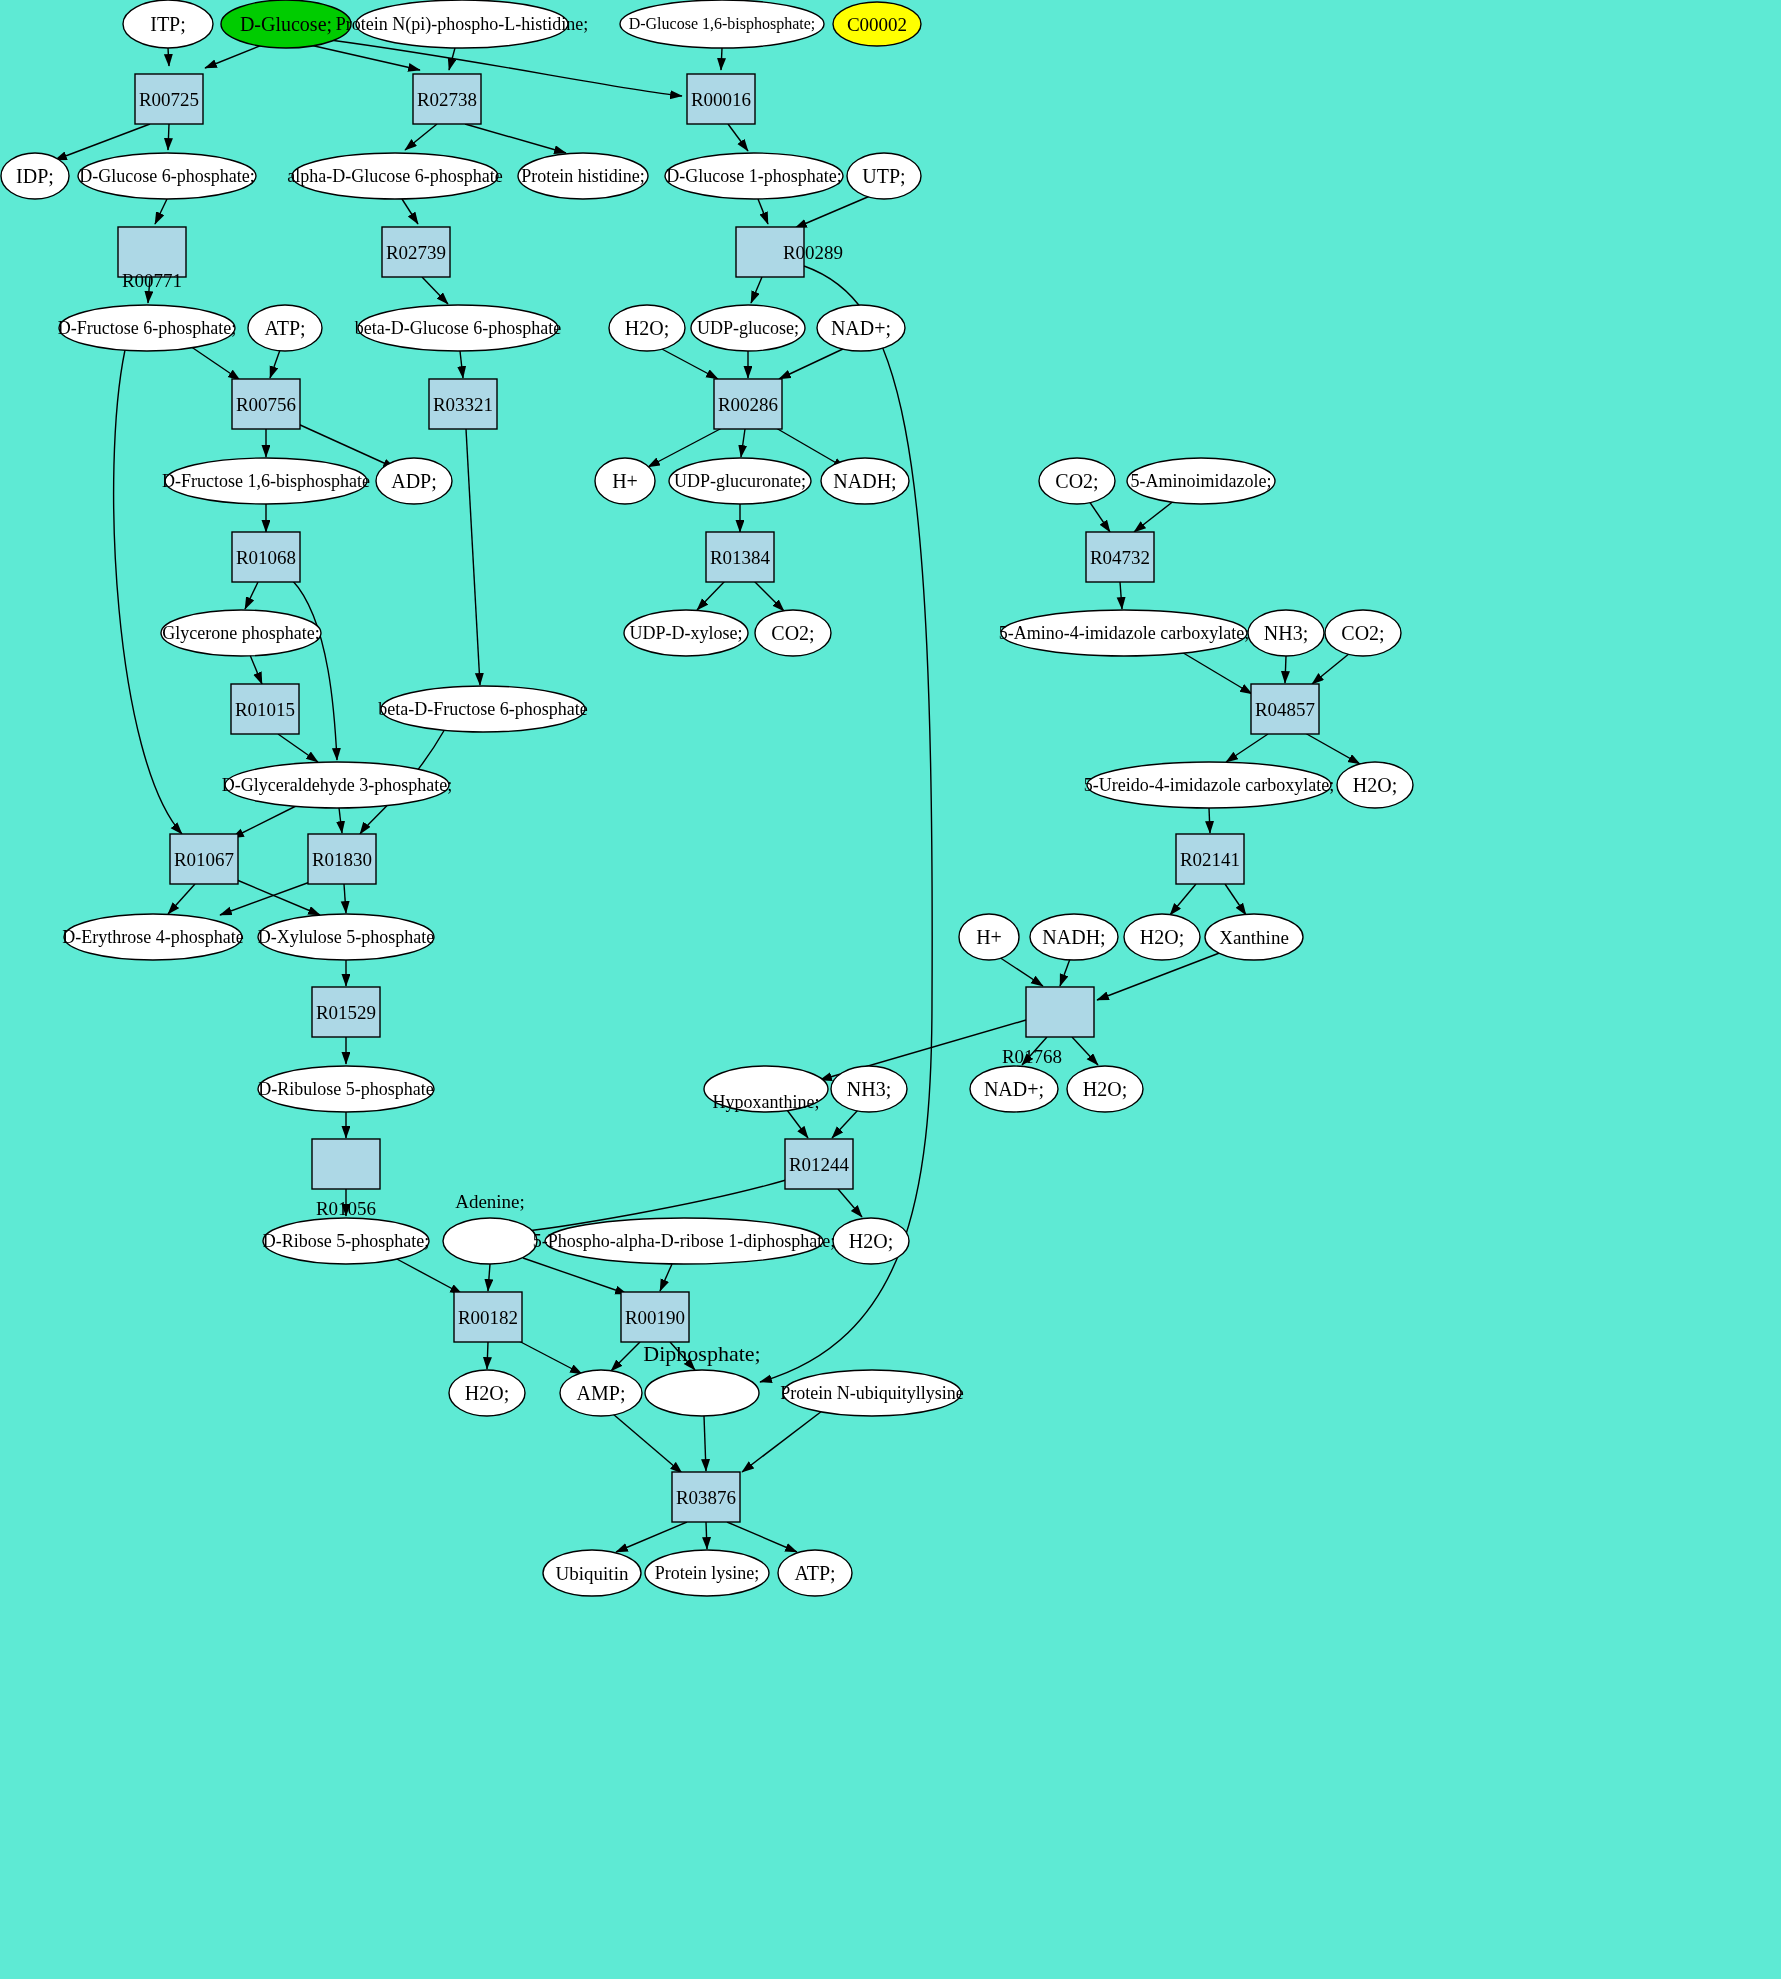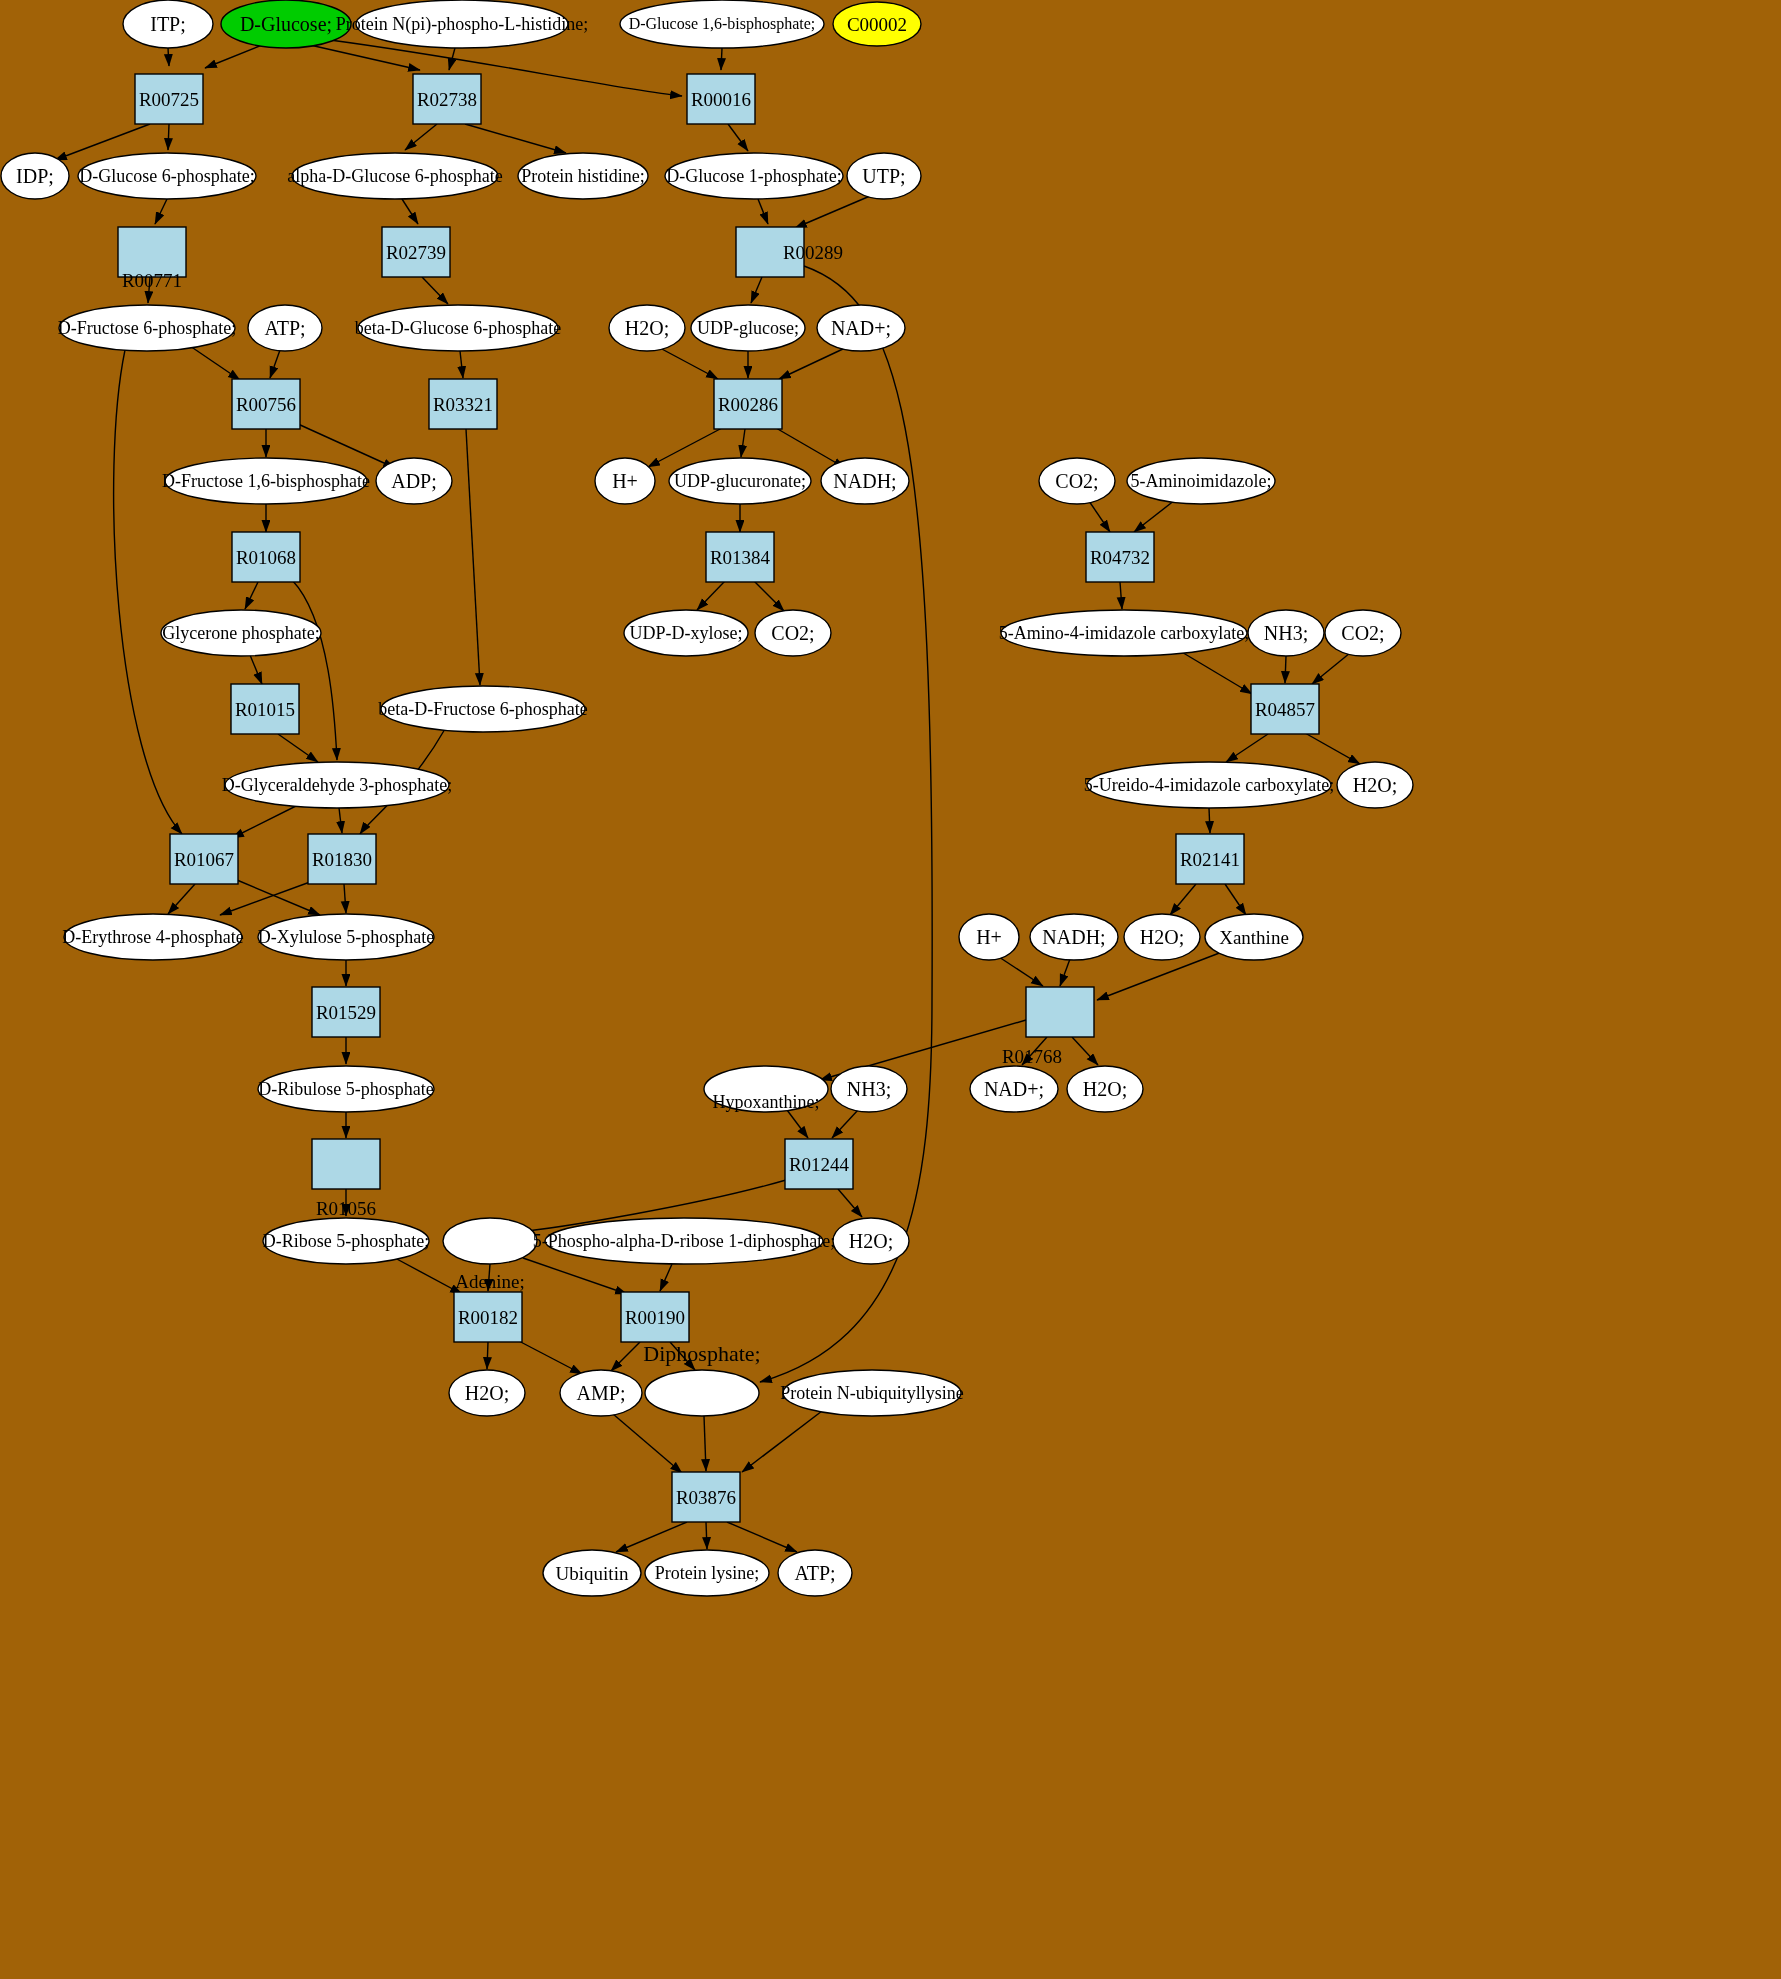--- a/index.html
+++ b/index.html
@@ -1,17 +1,17 @@
 <!DOCTYPE html>
 <html><head>
 <meta charset="utf-8">
 <style>
   html,body{margin:0;padding:0;background:#fff;}
   body{font-family:"Liberation Serif", serif;}
-  #canvas{position:relative;width:1781px;height:1979px;background:#a16207;}
+  #canvas{position:relative;width:1781px;height:1979px;background:#5eead4;}
   svg{position:absolute;left:0;top:0;width:1781px;height:1979px;overflow:visible;}
   .node-label{
     position:absolute;
     display:flex;align-items:center;justify-content:center;
     text-align:center;
     font-family:"Liberation Serif", serif;
     color:#000;
     pointer-events:none;
     line-height:1;
     white-space:nowrap;
@@ -259,21 +259,21 @@
       <div class="node-label" style="left: 298px; top: 999px; width: 96px; height: 26px; font-size: 19px;">R01529</div>
       <div class="node-label" style="left: 984px; top: 999px; width: 96px; height: 26px; font-size: 19px; margin-top: 44px;">R01768</div>
       <div class="node-label" style="left: 244px; top: 1076px; width: 204px; height: 26px; font-size: 18px;">D-Ribulose 5-phosphate</div>
       <div class="node-label" style="left: 956px; top: 1076px; width: 116px; height: 26px; font-size: 20px;">NAD+;</div>
       <div class="node-label" style="left: 1053px; top: 1076px; width: 104px; height: 26px; font-size: 20px;">H2O;</div>
       <div class="node-label" style="left: 690px; top: 1076px; width: 152px; height: 26px; font-size: 18px; margin-top: 13px;">Hypoxanthine;</div>
       <div class="node-label" style="left: 817px; top: 1076px; width: 104px; height: 26px; font-size: 20px;">NH3;</div>
       <div class="node-label" style="left: 298px; top: 1151px; width: 96px; height: 26px; font-size: 19px; margin-top: 44px;">R01056</div>
       <div class="node-label" style="left: 771px; top: 1151px; width: 96px; height: 26px; font-size: 19px;">R01244</div>
       <div class="node-label" style="left: 249px; top: 1228px; width: 194px; height: 26px; font-size: 18px;">D-Ribose 5-phosphate;</div>
-      <div class="node-label" style="left: 429px; top: 1268px; width: 122px; height: 26px; font-size: 19px;">Adenine;</div>
+      <div class="node-label" style="left: 429px; top: 1188px; width: 122px; height: 26px; font-size: 19px;">Adenine;</div>
       <div class="node-label" style="left: 531px; top: 1228px; width: 306px; height: 26px; font-size: 18px;">5-Phospho-alpha-D-ribose 1-diphosphate;</div>
       <div class="node-label" style="left: 819px; top: 1228px; width: 104px; height: 26px; font-size: 20px;">H2O;</div>
       <div class="node-label" style="left: 440px; top: 1304px; width: 96px; height: 26px; font-size: 19px;">R00182</div>
       <div class="node-label" style="left: 607px; top: 1304px; width: 96px; height: 26px; font-size: 19px;">R00190</div>
       <div class="node-label" style="left: 435px; top: 1380px; width: 104px; height: 26px; font-size: 20px;">H2O;</div>
       <div class="node-label" style="left: 546px; top: 1380px; width: 110px; height: 26px; font-size: 20px;">AMP;</div>
       <div class="node-label" style="left: 631px; top: 1325px; width: 142px; height: 26px; font-size: 22px; margin-top: 16px;">Diphosphate;</div>
       <div class="node-label" style="left: 769px; top: 1380px; width: 206px; height: 26px; font-size: 18px;">Protein N-ubiquityllysine</div>
       <div class="node-label" style="left: 658px; top: 1484px; width: 96px; height: 26px; font-size: 19px;">R03876</div>
       <div class="node-label" style="left: 529px; top: 1560px; width: 126px; height: 26px; font-size: 19px;">Ubiquitin</div>

